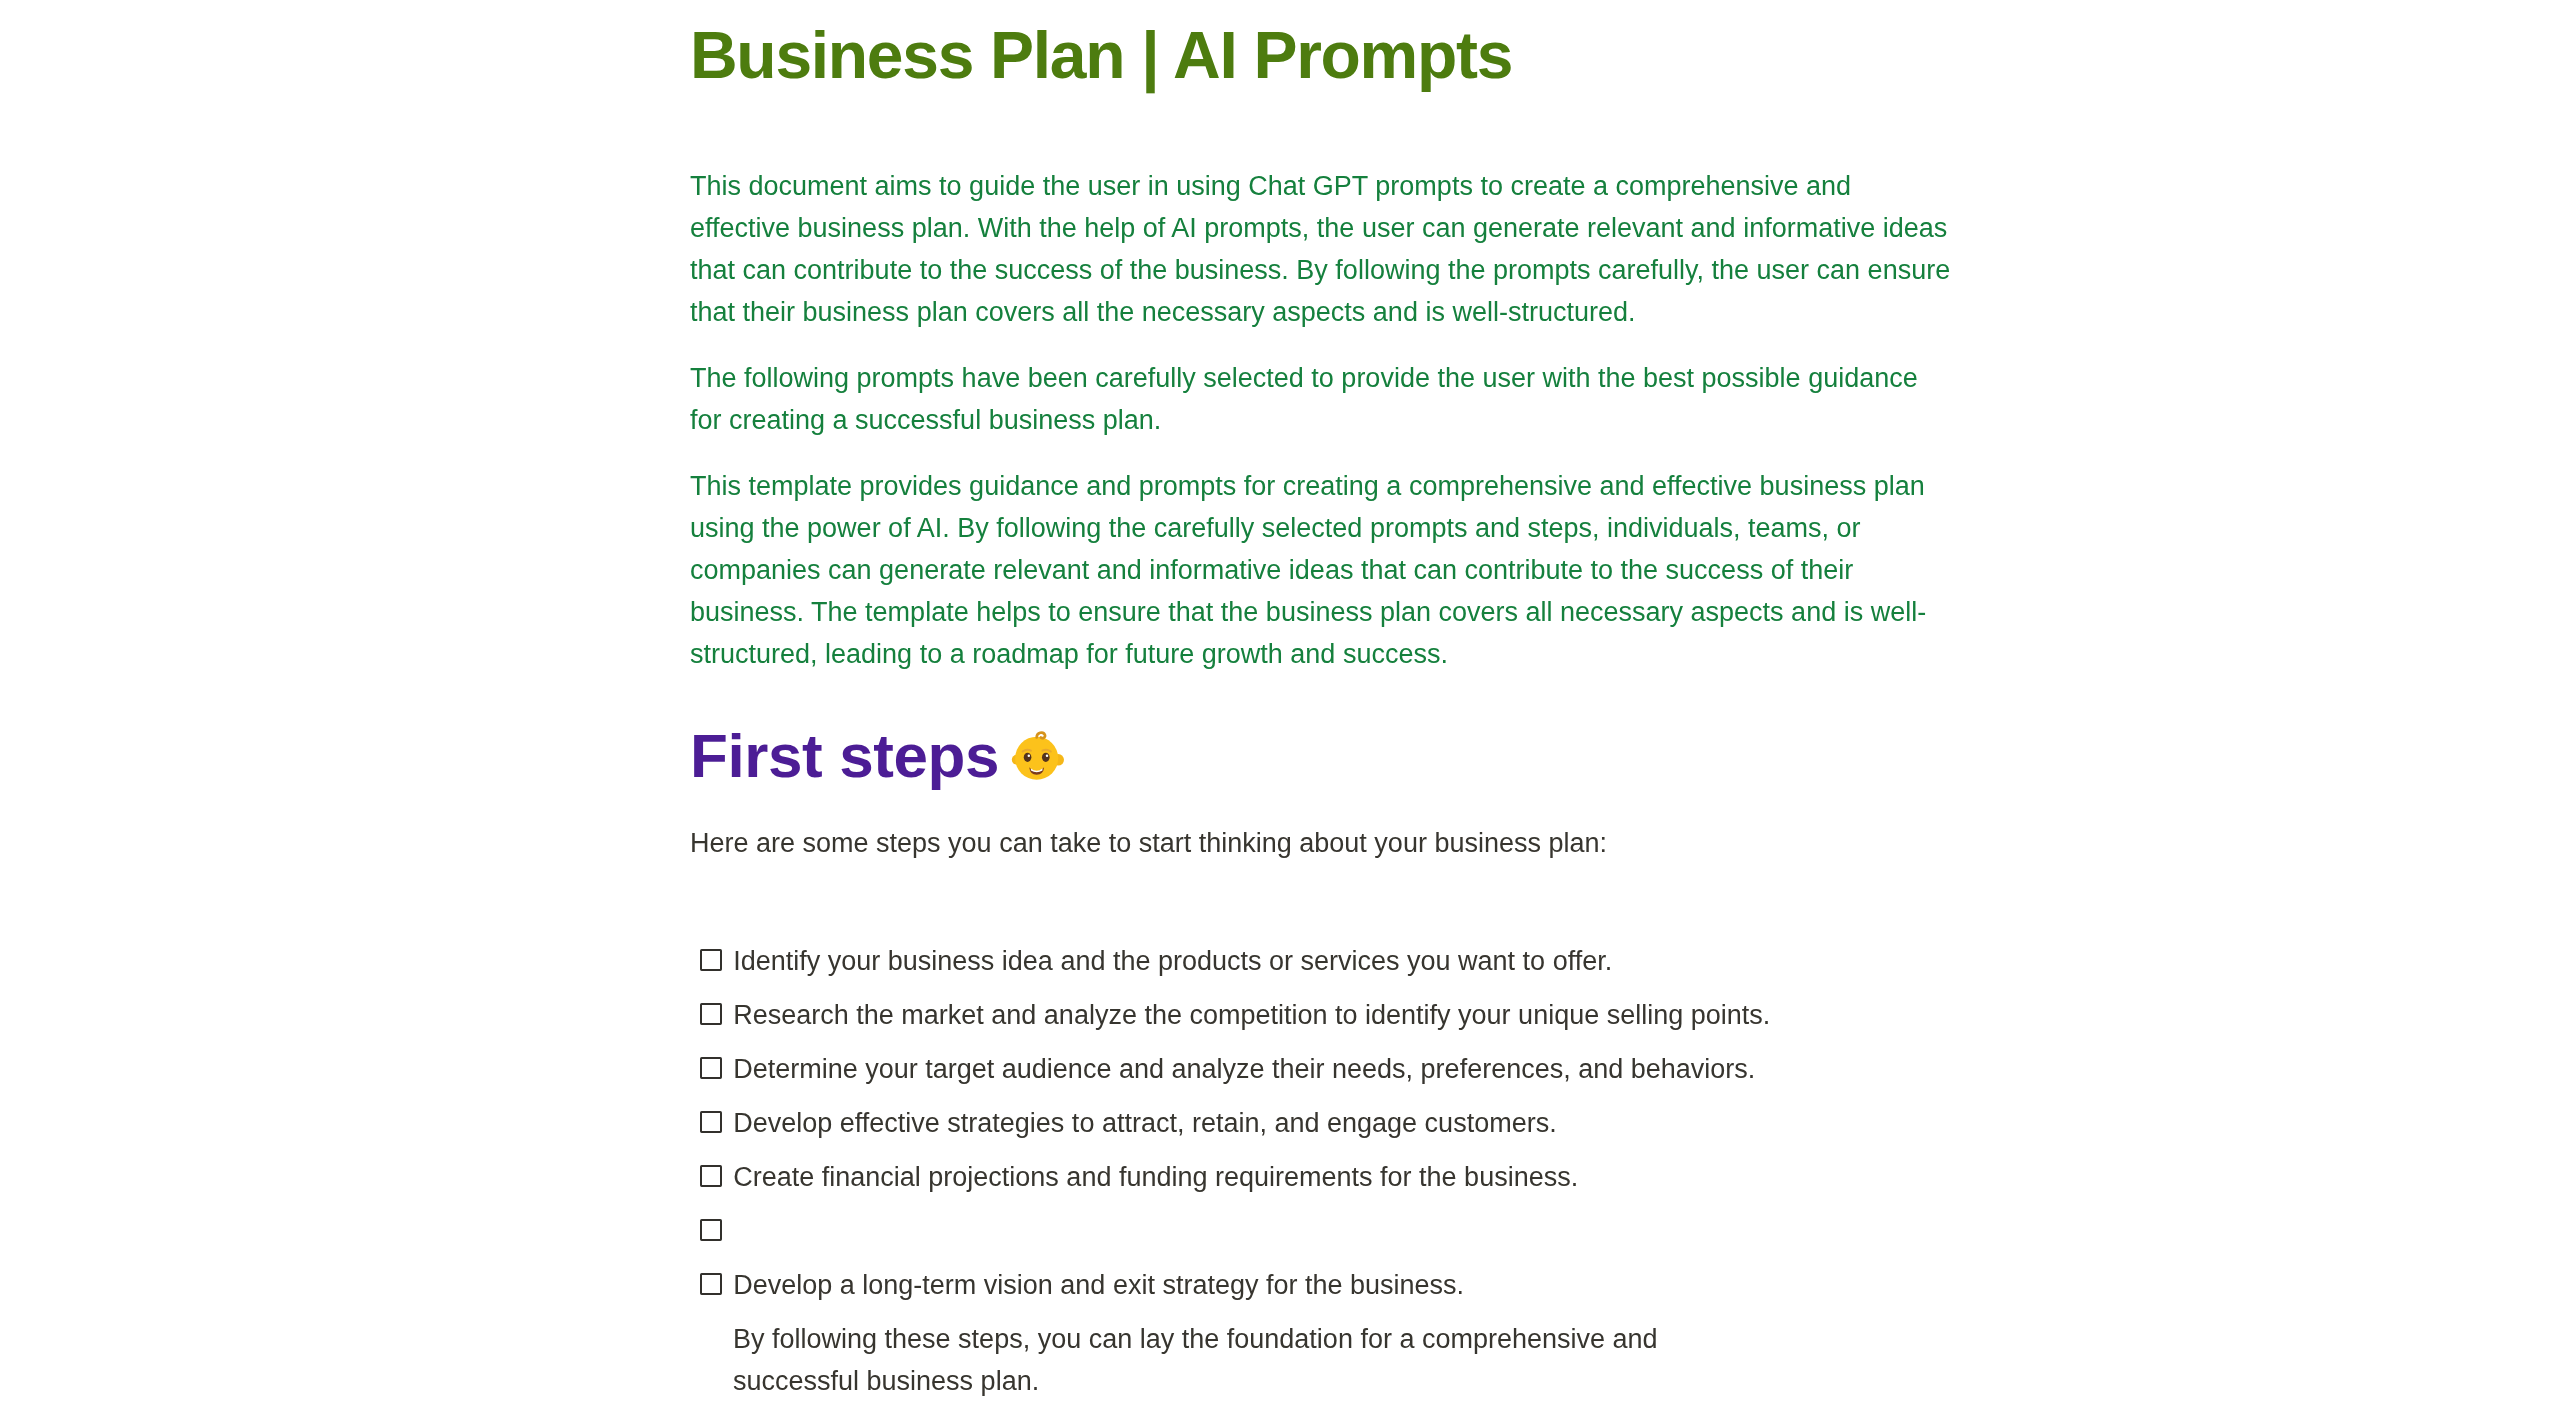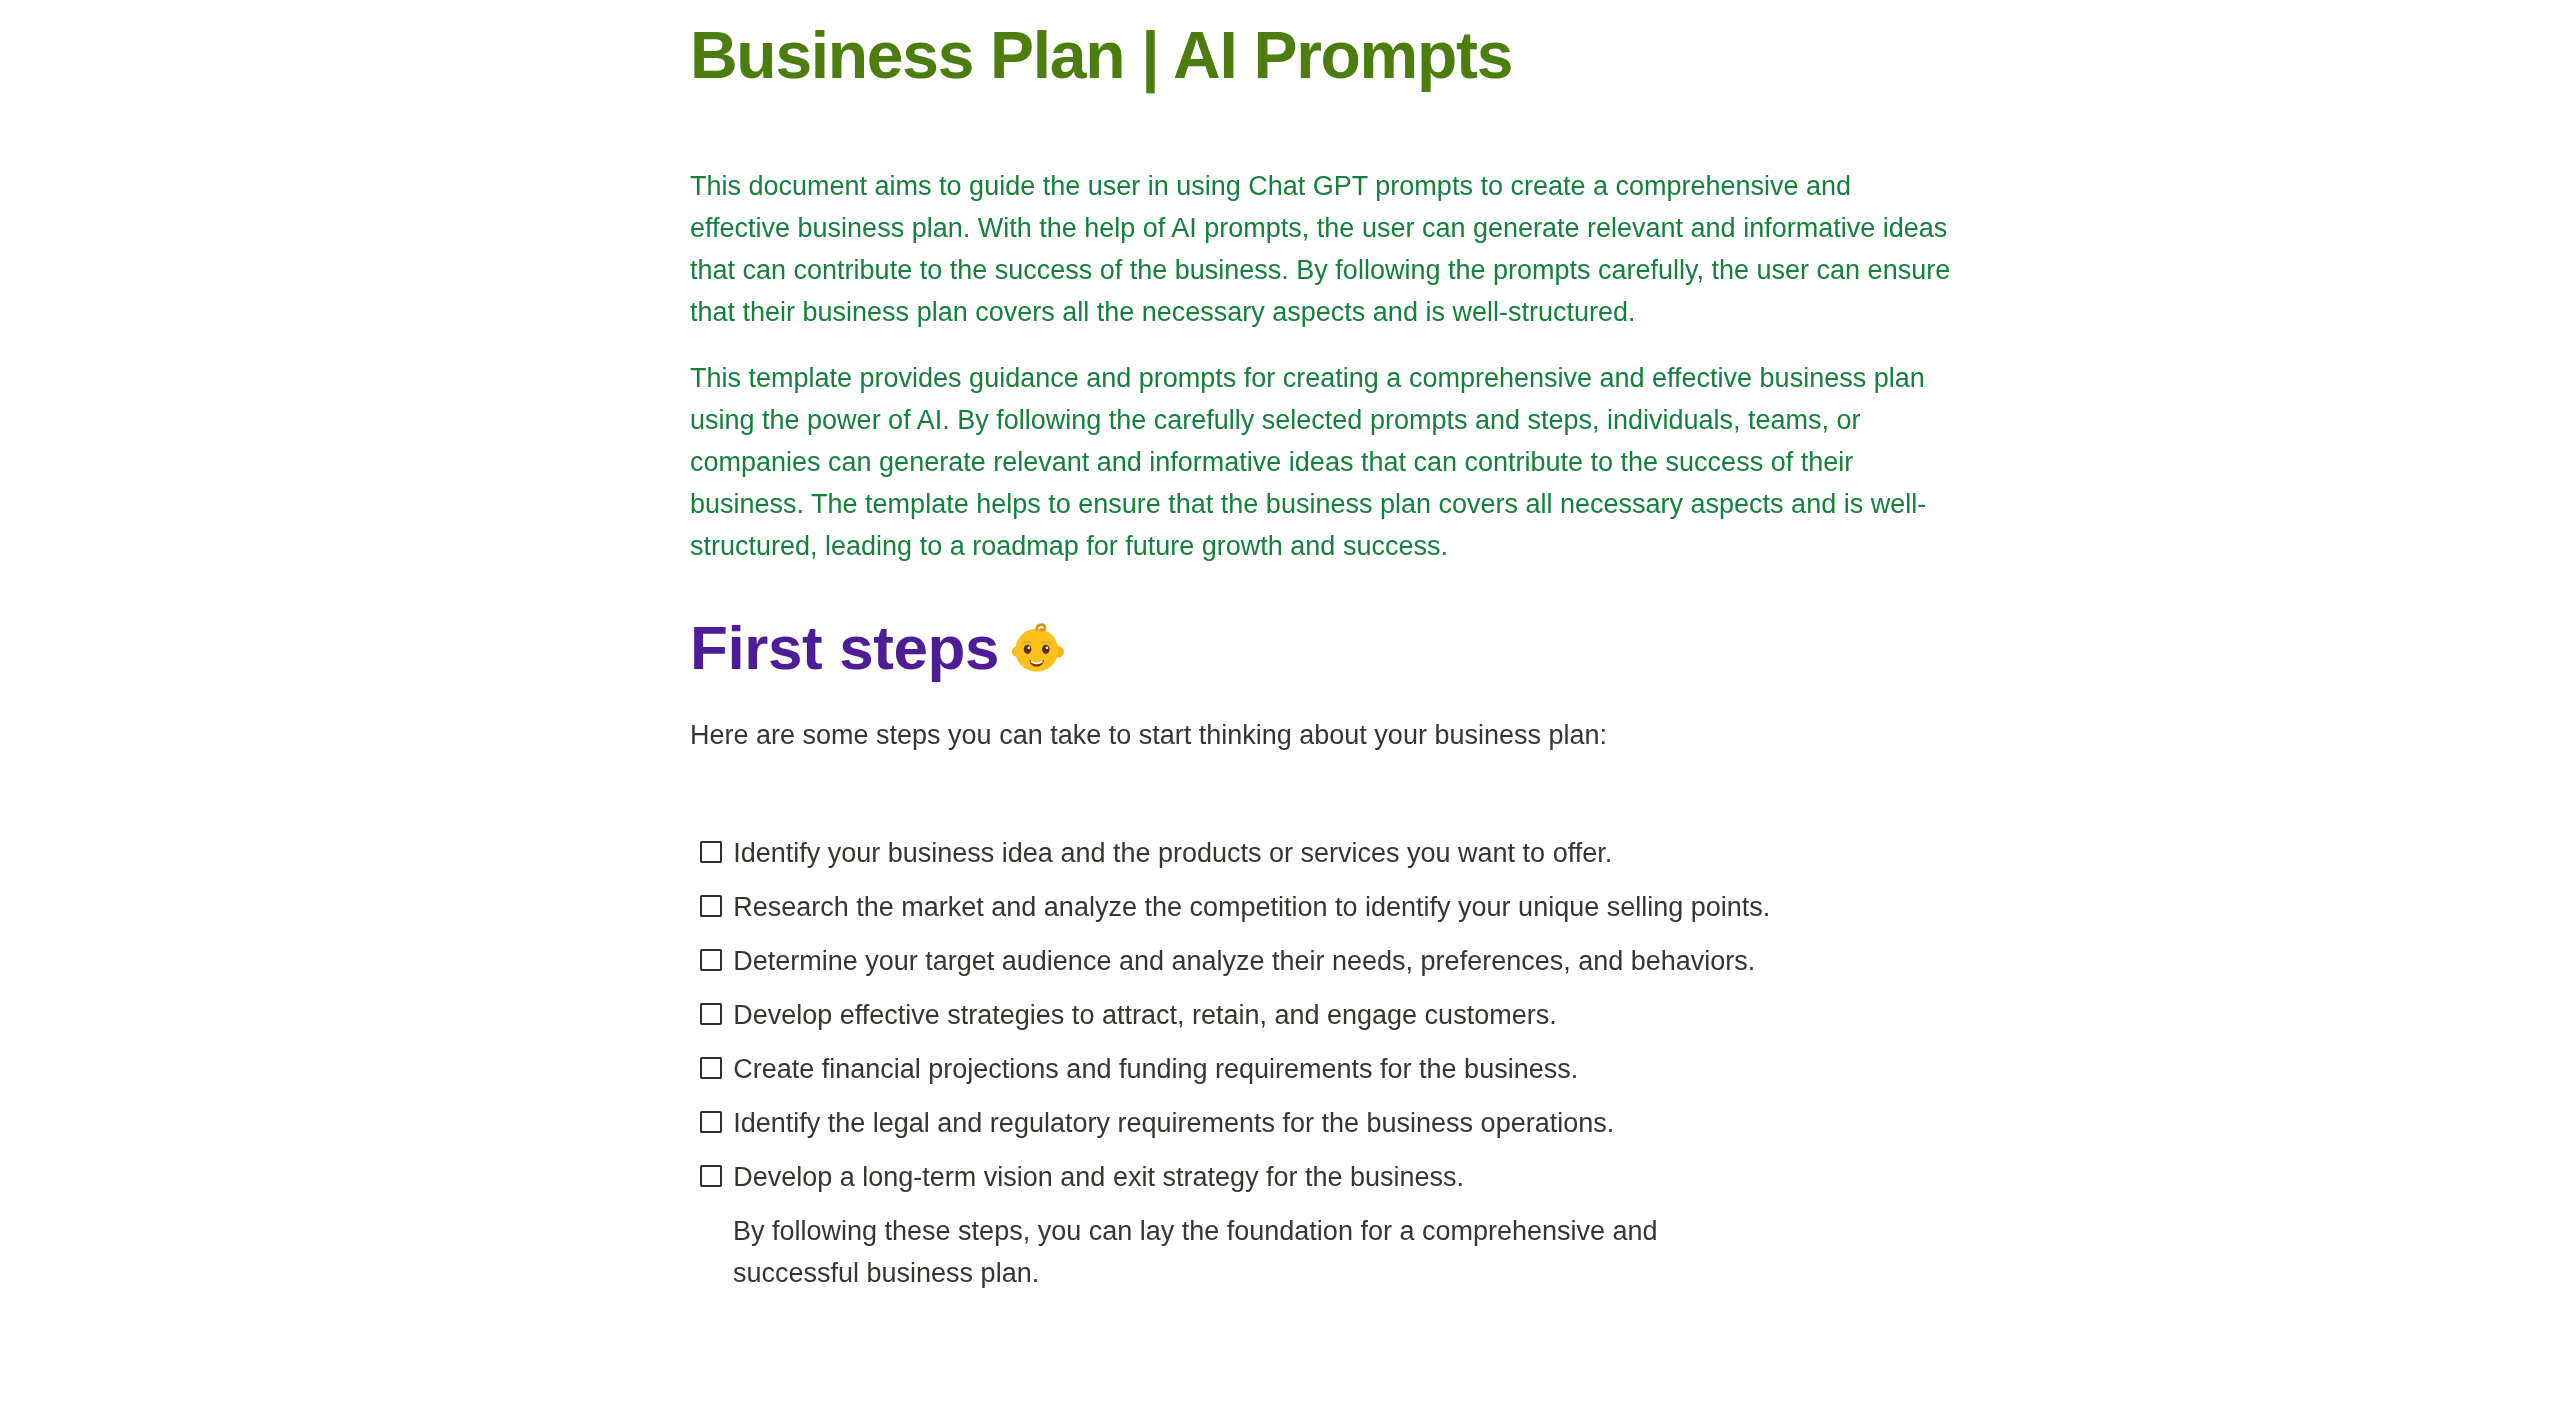--- a/index.html
+++ b/index.html
@@ -89,20 +89,21 @@
 </style>
 </head>
 <body>
 
 <div class="doc">
   <div class="content">
 
     <h1 class="page-title">Business Plan | AI Prompts</h1>
 
     <p class="para first">This document aims to guide the user in using Chat GPT prompts to create a comprehensive and effective business plan. With the help of AI prompts, the user can generate relevant and informative ideas that can contribute to the success of the business. By following the prompts carefully, the user can ensure that their business plan covers all the necessary aspects and is well-structured.</p>
+    <p class="para">The following prompts have been carefully selected to provide the user with the best possible guidance for creating a successful business plan.</p>
     <p class="para">This template provides guidance and prompts for creating a comprehensive and effective business plan using the power of AI. By following the carefully selected prompts and steps, individuals, teams, or companies can generate relevant and informative ideas that can contribute to the success of their business. The template helps to ensure that the business plan covers all necessary aspects and is well-structured, leading to a roadmap for future growth and success.</p>
 
     <h2 class="section-heading">
       <span>First steps</span>
       <span class="emoji">
         <svg viewBox="0 0 64 64" width="53" height="53" aria-hidden="true">
           <circle cx="57" cy="36" r="7" fill="#f5b718"></circle>
           <circle cx="7" cy="36" r="6" fill="#f5b718"></circle>
           <circle cx="31" cy="34" r="26" fill="#fcc21b"></circle>
           <path d="M31 9 C 31 3, 39 1, 41 6 C 42 9, 38 11, 36 9" fill="none" stroke="#d6931c" stroke-width="3.2" stroke-linecap="round"></path>
@@ -142,21 +143,20 @@
         <div class="todo-label">Develop effective strategies to attract, retain, and engage customers.</div>
       </div>
 
       <div class="todo-row">
         <div class="todo-checkbox"></div>
         <div class="todo-label">Create financial projections and funding requirements for the business.</div>
       </div>
 
       <div class="todo-row">
         <div class="todo-checkbox"></div>
-        <div class="todo-label">Identify the legal and regulatory requirements for the business operations.</div>
       </div>
 
       <div class="todo-row">
         <div class="todo-checkbox"></div>
         <div class="todo-label">Develop a long-term vision and exit strategy for the business.</div>
       </div>
 
       <div class="conclusion">By following these steps, you can lay the foundation for a comprehensive and successful business plan.</div>
 
     </div>

